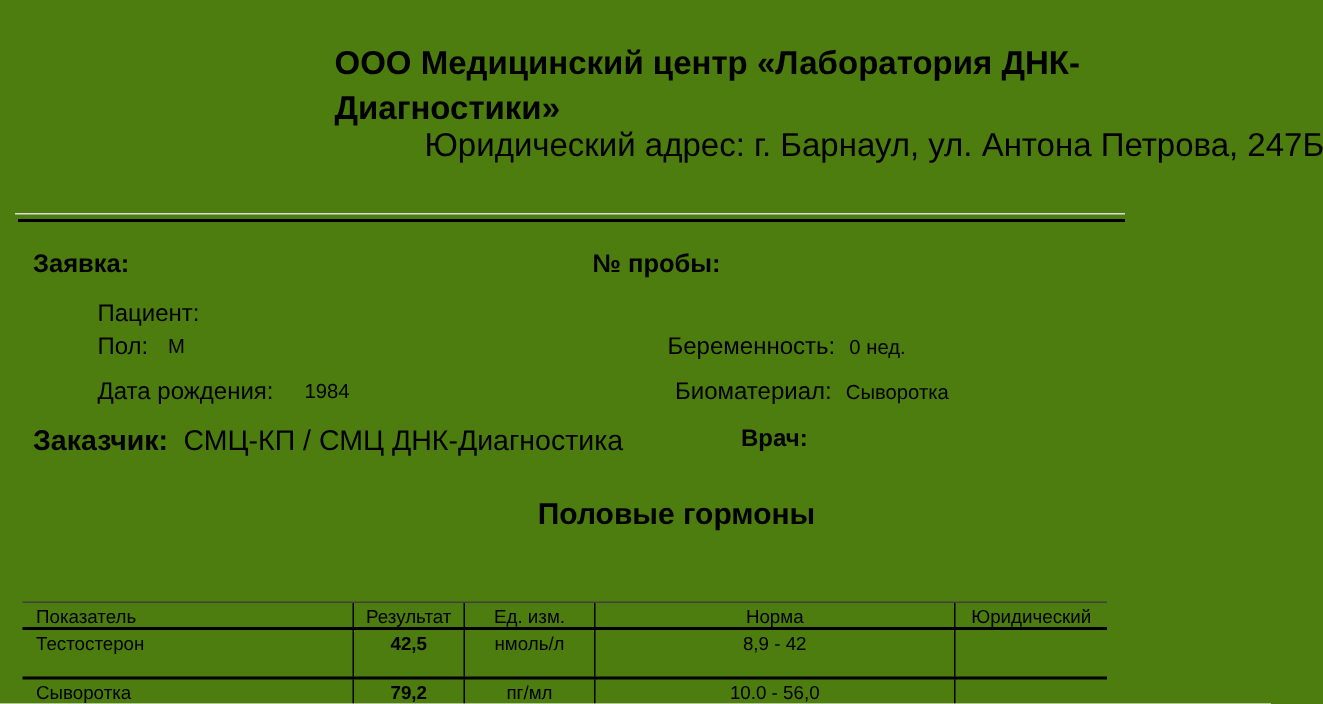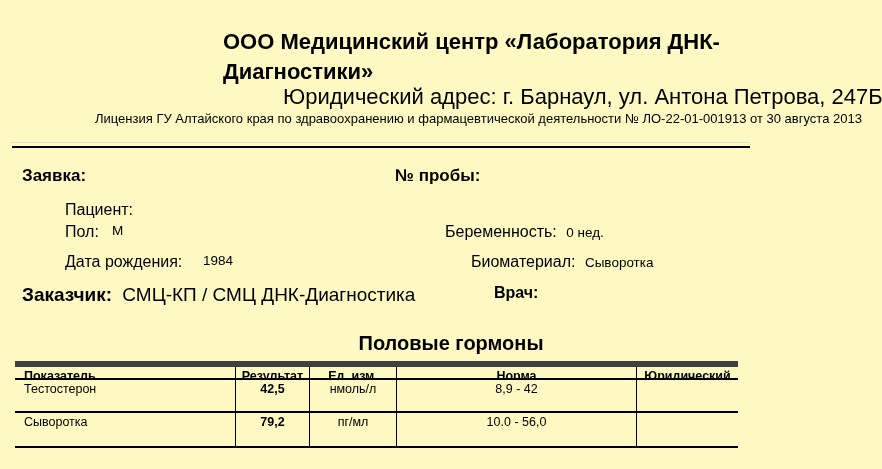--- a/index.html
+++ b/index.html
@@ -1,17 +1,17 @@
 <!DOCTYPE html>
 <html><head>
 <meta charset="utf-8">
 <style>
   html,body{margin:0;padding:0;background:#fff;}
   #page{
-    position:relative;width:882px;height:469px;background:#fef9c3;
+    position:relative;width:882px;height:469px;background:#4d7c0f;
     font-family:"Liberation Sans",sans-serif;color:#000;overflow:hidden;
   }
   .abs{position:absolute;}
   .b{font-weight:bold;}
   .nowrap{white-space:nowrap;}
 
   
   .org-title{left:223px;top:27px;width:545px;font-size:22px;line-height:30px;font-weight:bold;}
   .legal-address{left:283px;top:84px;font-size:22px;font-weight:normal;}
   .license-line{left:95px;top:111px;font-size:13px;}
@@ -24,49 +24,48 @@
   .val-md{font-size:13.5px;font-weight:normal;}
   .val-gap{margin-left:5px;}
   .row-request{left:22px;top:166px;}
   .row-sample{left:395px;top:166px;}
   .row-patient{left:22px;top:201px;}
   .row-sex{left:22px;top:223px;}
   .sex-value{position:absolute;left:90px;top:0;}
   .row-pregnancy{left:402px;top:223px;}
   .row-birth{left:22px;top:253px;}
   .birth-value{position:absolute;left:181px;top:0;}
-  .row-biomaterial{left:428px;top:253px;text-align:center;}
+  .row-biomaterial{left:407px;top:253px;text-align:center;}
   .row-customer{left:22px;top:284px;font-size:19px;}
   .row-doctor{left:494px;top:284px;font-size:16px;font-weight:bold;}
 
   
   .section-title{left:20px;top:332px;width:862px;text-align:center;font-size:20px;font-weight:bold;}
 
   
   .rtable{left:15px;top:361px;width:723px;font-size:12.5px;}
   .trow{display:flex;box-sizing:border-box;border-bottom:2px solid #000;}
-  .trow-head{border-top:6px solid #404040;height:19px;font-weight:bold;}
+  .trow-head{border-top:1px solid #404040;height:19px;font-weight:normal;margin-top:40px;}
   .trow-r1{height:33px;}
   .trow-r2{height:35px;}
   .cell{box-sizing:border-box;padding-top:2px;line-height:14px;overflow:hidden;}
   .c1{width:220px;padding-left:9px;text-align:left;}
   .c2{width:74px;text-align:center;border-left:1px solid #000;}
   .c3{width:87px;text-align:center;border-left:1px solid #000;}
   .c4{width:240px;text-align:center;border-left:1px solid #000;}
   .c5{width:102px;text-align:center;border-left:1px solid #000;}
   .result-val{font-weight:bold;}
 </style>
 </head>
 <body>
 
 <div id="page">
 
   <div class="abs org-title">ООО Медицинский центр «Лаборатория ДНК-Диагностики»</div>
   <div class="abs legal-address nowrap">Юридический адрес: г. Барнаул, ул. Антона Петрова, 247Б</div>
-  <div class="abs license-line nowrap">Лицензия ГУ Алтайского края по здравоохранению и фармацевтической деятельности № ЛО-22-01-001913 от 30 августа 2013</div>
   <div class="abs rule-light"></div>
   <div class="abs rule-dark"></div>
 
   <div class="abs row-request lbl-lg nowrap">Заявка:</div>
   <div class="abs row-sample lbl-lg nowrap">№ пробы:</div>
 
   <div class="abs row-patient lbl-md nowrap">Пациент:</div>
 
   <div class="abs row-sex nowrap">
     <span class="lbl-md">Пол:</span>

